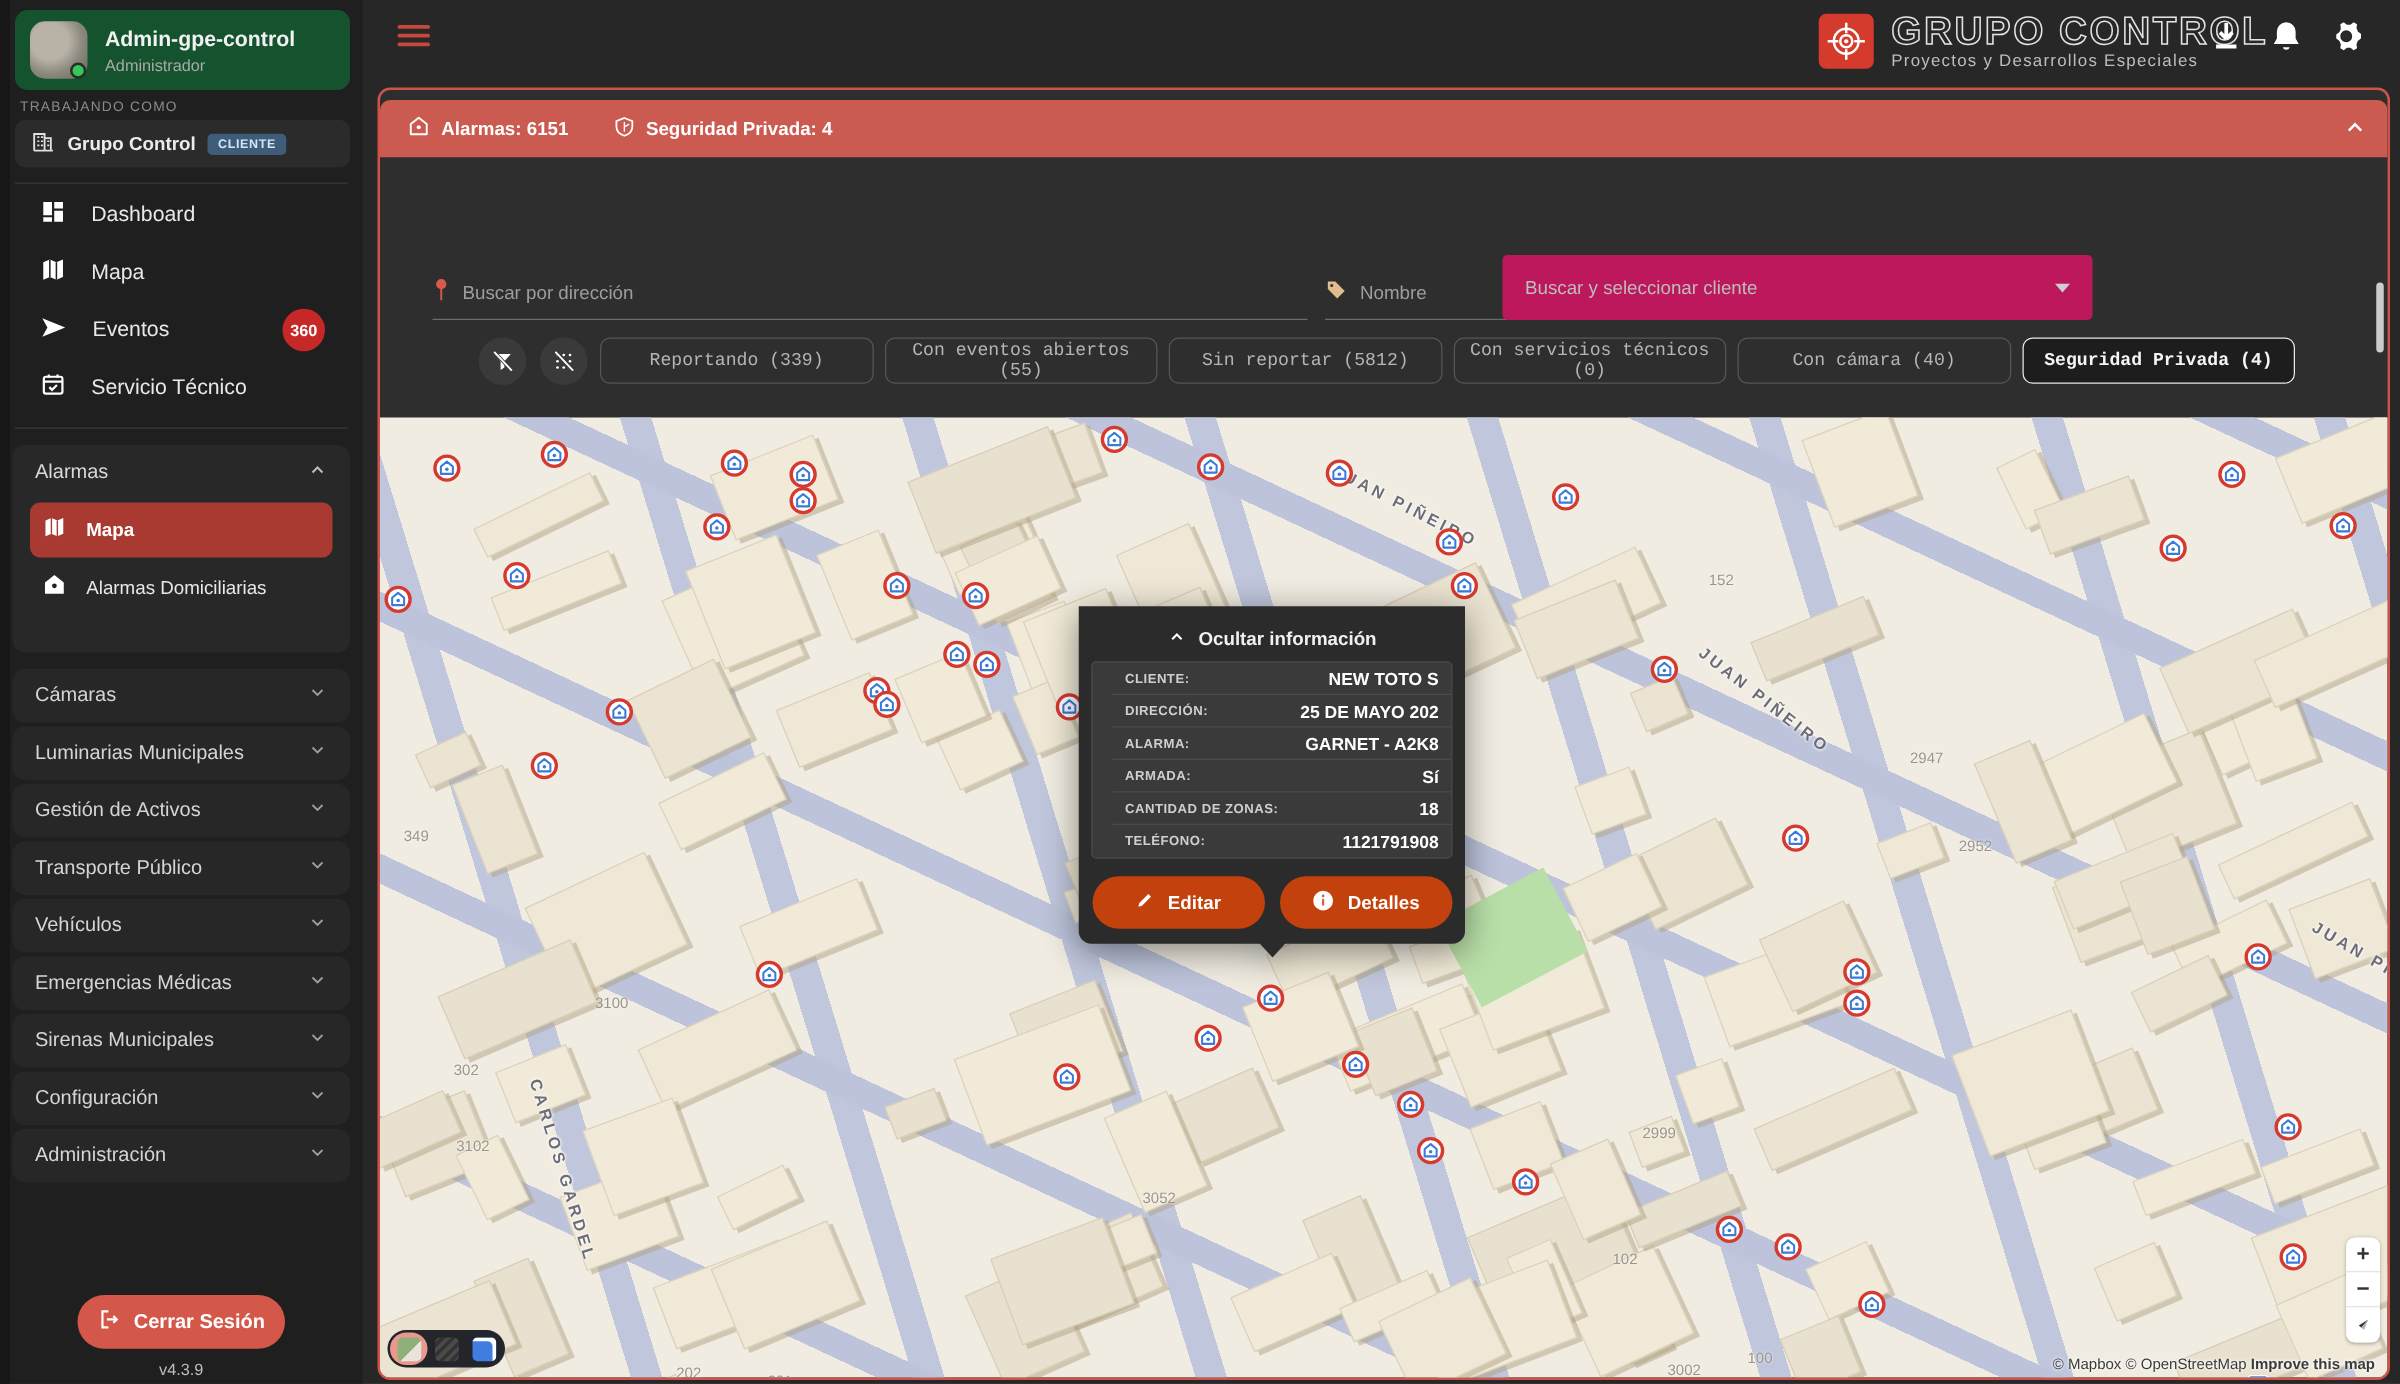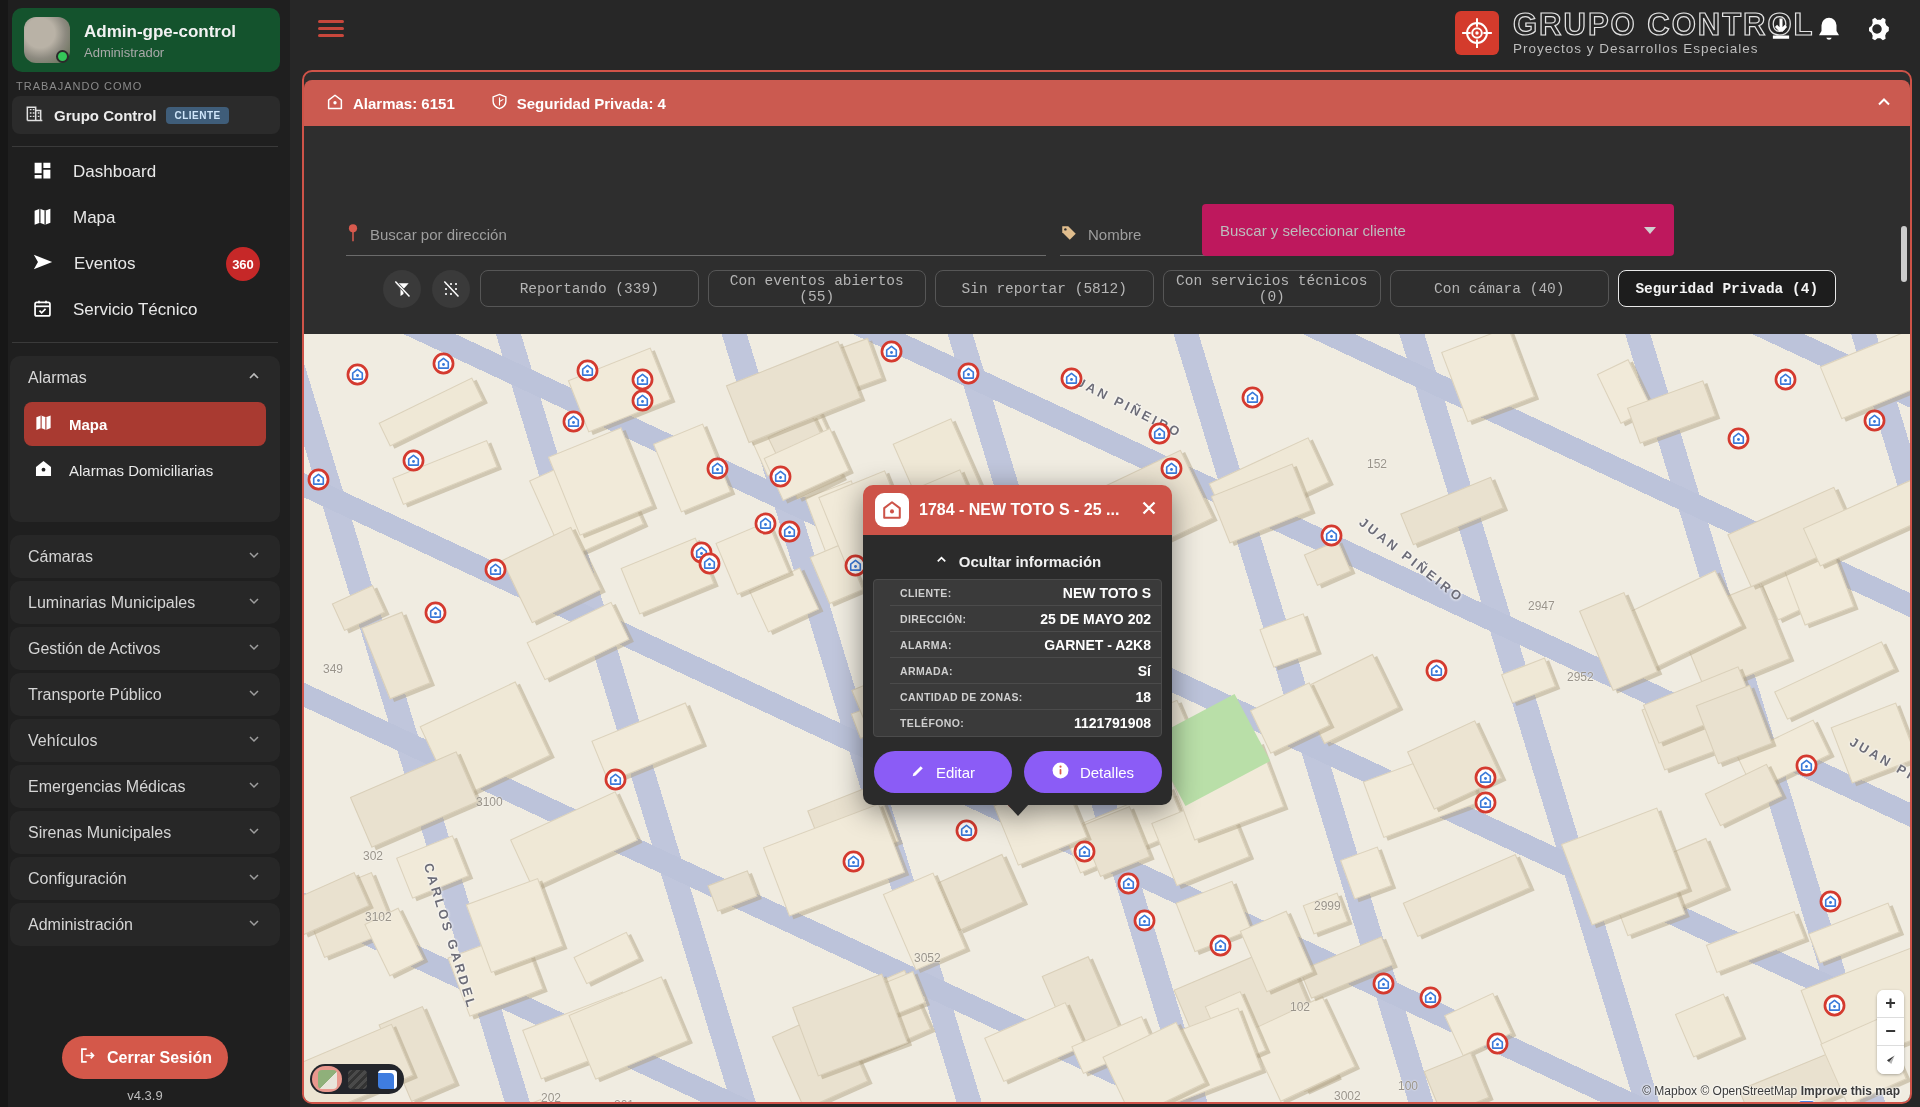--- a/index.html
+++ b/index.html
@@ -96,21 +96,21 @@
   .popup-header { height:50px; background:#cd5348; border-radius:10px 10px 0 0; display:flex; align-items:center; padding:0 12px; gap:10px; }
   .popup-title { flex:1; color:#fff; font-size:16px; font-weight:bold; white-space:nowrap; overflow:hidden; }
   .popup-body { background:#2b2b2b; border-radius:0 0 10px 10px; padding:8px 10px 12px; position:relative; }
   .popup-toggle { display:flex; align-items:center; justify-content:center; gap:10px; height:36px; color:#f0f0f0; font-size:15px; font-weight:bold; cursor:pointer; }
   .fields { background:#3a3a3a; border-radius:4px; border:1px solid #4b4b4b;padding-left:16px; }
   .frow { display:flex; align-items:center; justify-content:space-between; height:26px; padding:0 10px; border-bottom:1px solid #4b4b4b; }
   .frow:last-child { border-bottom:none; }
   .frow .fl { font-size:10.5px; font-weight:bold; color:#cfcfcf; letter-spacing:.4px; }
   .frow .fv { font-size:14px; font-weight:bold; color:#fff; }
   .popup-btns { display:flex; gap:12px; justify-content:center; margin-top:14px; }
-  .pbtn { width:138px; height:42px; background:#8b5cf6; border:none; border-radius:22px; color:#fff; font-size:15px; font-weight:normal;
+  .pbtn { width:138px; height:42px; background:#c2410c; border:none; border-radius:22px; color:#fff; font-size:15px; font-weight:bold;
     display:flex; align-items:center; justify-content:center; gap:10px; cursor:pointer; font-family:inherit; }
   .popup-tail { position:absolute; left:50%; bottom:-11px; margin-left:-11px; width:0; height:0;
     border-left:11px solid transparent; border-right:11px solid transparent; border-top:12px solid #2b2b2b; }
   .icon-disc { width:34px; height:34px; background:#fff; border-radius:9px; display:flex; align-items:center; justify-content:center; }
 </style>
 </head>
 <body>
 
 <div class="sidebar">
   <div class="user-card">
@@ -731,32 +731,20 @@
           </svg></div>
         <div class="marker" style="left: 549px; top: 527px;"><svg width="23" height="23" viewBox="0 0 24 24">
             <circle cx="12" cy="12" r="10" fill="#fff" stroke="#d43a2f" stroke-width="2.8"></circle>
             <path d="M12 6.6 17 10.6v6.2H7v-6.2Z" fill="none" stroke="#3a7ad9" stroke-width="1.7" stroke-linejoin="round"></path>
             <circle cx="12" cy="13" r="1.5" fill="#3a7ad9"></circle>
           </svg></div>
       </div>
     <div class="poi" style="left:1494px; top:766px"></div>
 
     <div class="popup">
-      <div class="popup-header">
-        <span class="icon-disc">
-          <svg width="22" height="22" viewBox="0 0 24 24">
-              <path d="M12 3.5 20.5 10v10.5h-17V10Z" fill="none" stroke="#cd5348" stroke-width="2.2" stroke-linejoin="round"></path>
-              <circle cx="12" cy="13.5" r="2.2" fill="#cd5348"></circle>
-            </svg>
-        </span>
-        <span class="popup-title">1784 - NEW TOTO S - 25 ...</span>
-        <span><svg width="22" height="22" viewBox="0 0 24 24">
-              <path d="M6 6 18 18M18 6 6 18" stroke="#fff" stroke-width="2.6"></path>
-            </svg></span>
-      </div>
       <div class="popup-body">
         <div class="popup-toggle">
           <span><svg width="15" height="15" viewBox="0 0 24 24">
                 <path d="M6 15l6-6 6 6" fill="none" stroke="#fff" stroke-width="2.6"></path>
               </svg></span>
           <span>Ocultar información</span>
         </div>
         <div class="fields" id="popup-fields">
             <div class="frow">
               <span class="fl">CLIENTE:</span>

